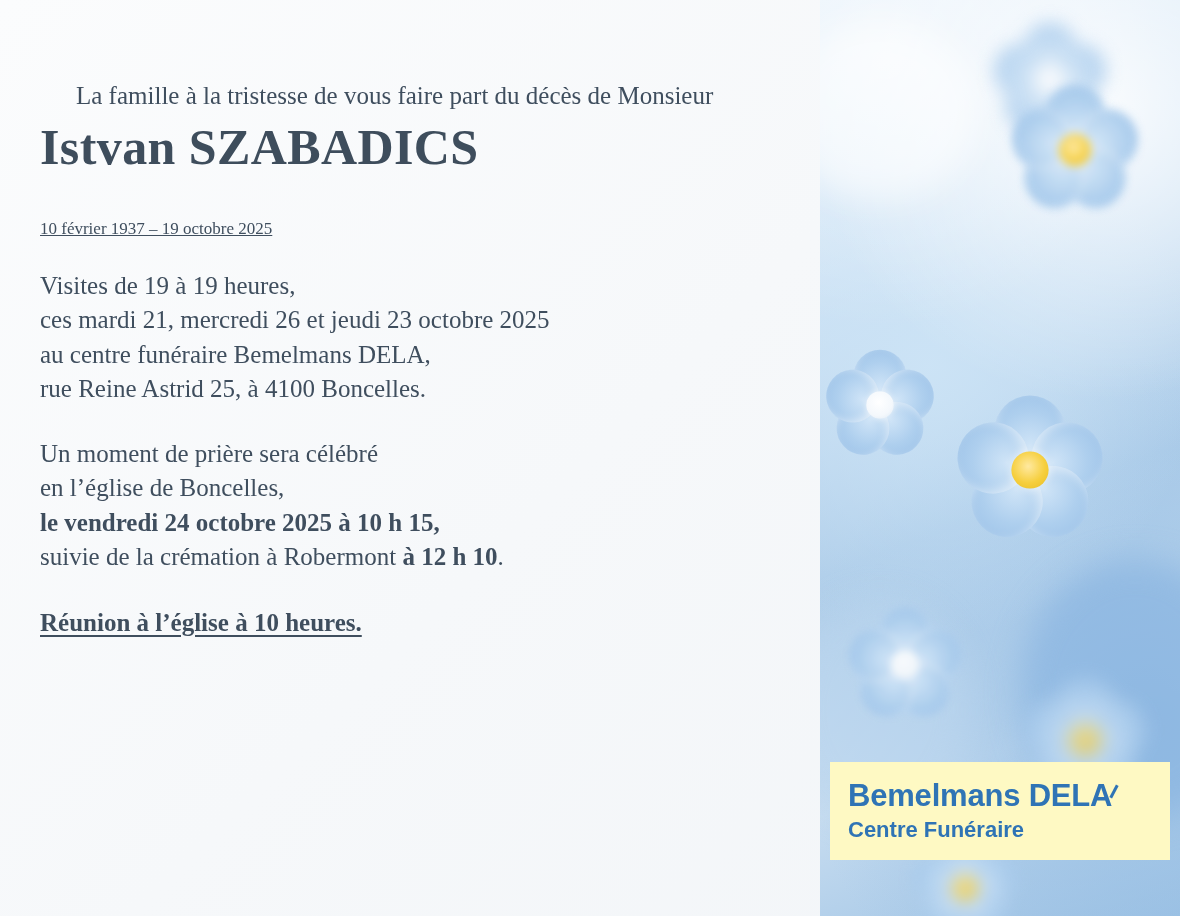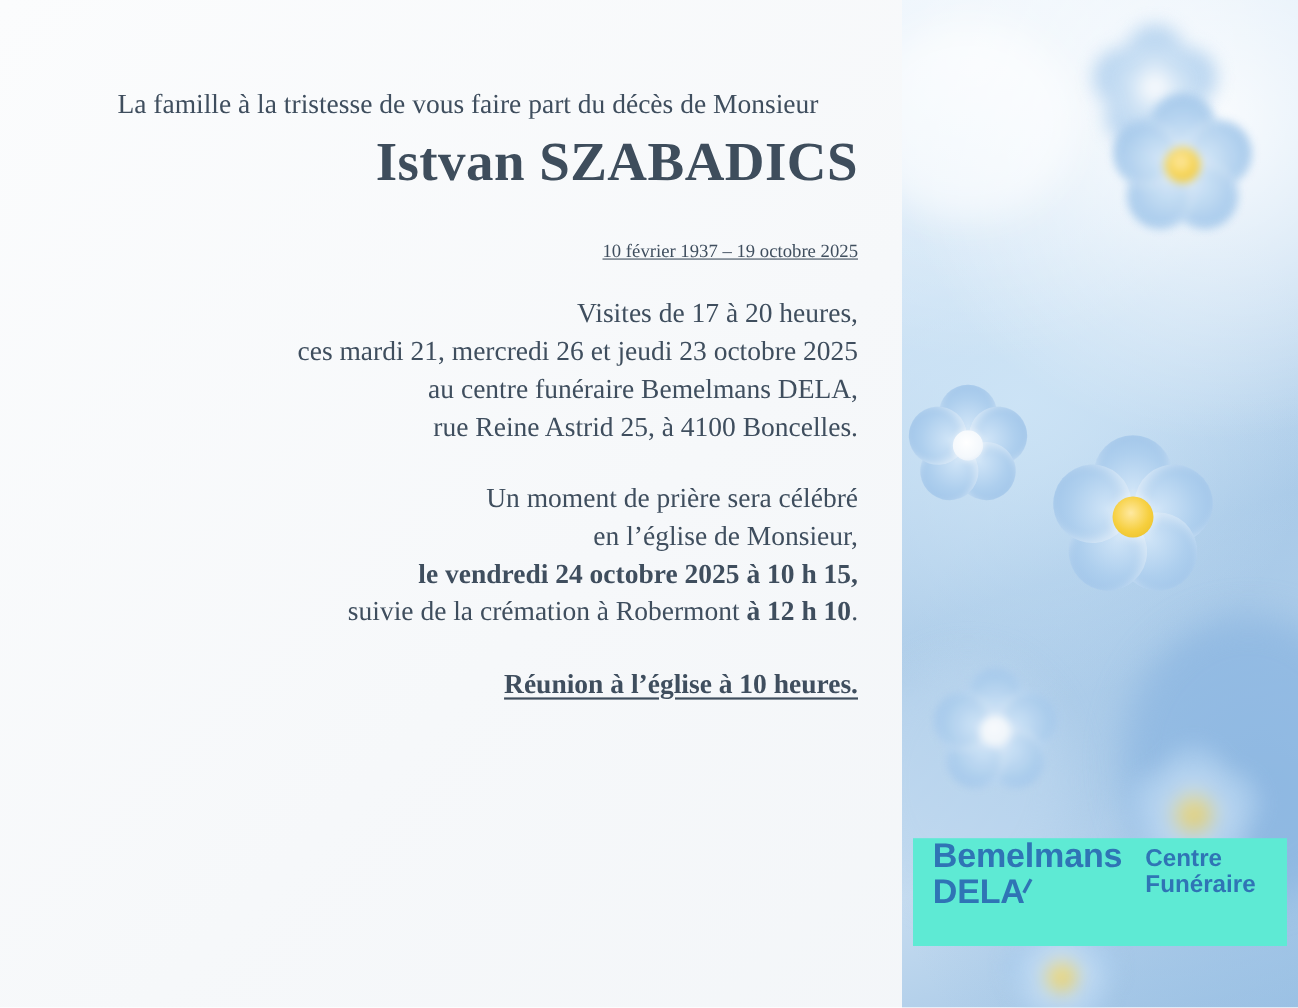--- a/index.html
+++ b/index.html
@@ -21,21 +21,21 @@
     background: linear-gradient(135deg, #fbfcfd 0%, #f6f8fa 50%, #f2f5f8 100%);
   }
 
   
   .text-panel {
     width: 820px;
     height: 916px;
     box-sizing: border-box;
     padding: 78px 40px 30px 40px;
     color: #3f4e5e;
-    text-align: right;
+    text-align: left;
     position: relative;
   }
 
   .intro {
     font-size: 25px;
     line-height: 1.42;
     color: #3f4e5e;
     margin: 0 36px 0 36px;
   }
 
@@ -152,23 +152,23 @@
   .flower.soft { filter: blur(3px); opacity: 0.92; }
   .flower.softer { filter: blur(7px); opacity: 0.8; }
 
   
   .logo-box {
     position: absolute;
     left: 10px;
     top: 762px;
     width: 340px;
     height: 98px;
-    background: #5eead4;
+    background: #fef9c3;
     display: flex;
-    flex-direction: row;
+    flex-direction: column;
     justify-content: center;
     padding-left: 18px;
     box-sizing: border-box;
   }
   .logo-main {
     font-family: "Liberation Sans", sans-serif;
     font-size: 31px;
     font-weight: bold;
     color: #2f74b5;
     letter-spacing: -0.2px;
@@ -206,29 +206,29 @@
   <div class="text-panel">
 
     <div class="intro">La famille à la tristesse de vous faire part du décès de Monsieur</div>
 
     <div class="name">Istvan SZABADICS</div>
 
 
     <div class="dates">10 février 1937 – 19 octobre 2025</div>
 
     <div class="block">
-      <span class="line">Visites de 17 à 20 heures,</span>
+      <span class="line">Visites de 19 à 19 heures,</span>
       <span class="line">ces mardi 21, mercredi 26 et jeudi 23 octobre 2025</span>
       <span class="line">au centre funéraire Bemelmans DELA,</span>
       <span class="line">rue Reine Astrid 25, à 4100 Boncelles.</span>
     </div>
 
     <div class="block">
       <span class="line">Un moment de prière sera célébré</span>
-      <span class="line">en l’église de Monsieur,</span>
+      <span class="line">en l’église de Boncelles,</span>
       <span class="line bold">le vendredi 24 octobre 2025 à 10 h 15,</span>
       <span class="line"><span>suivie de la crémation à Robermont </span><span class="bold">à 12 h 10</span><span>.</span></span>
     </div>
 
     <div class="closing">Réunion à l’église à 10 heures.</div>
 
   </div>
 
   <div class="image-panel">
     <div class="photo-bg"></div>

